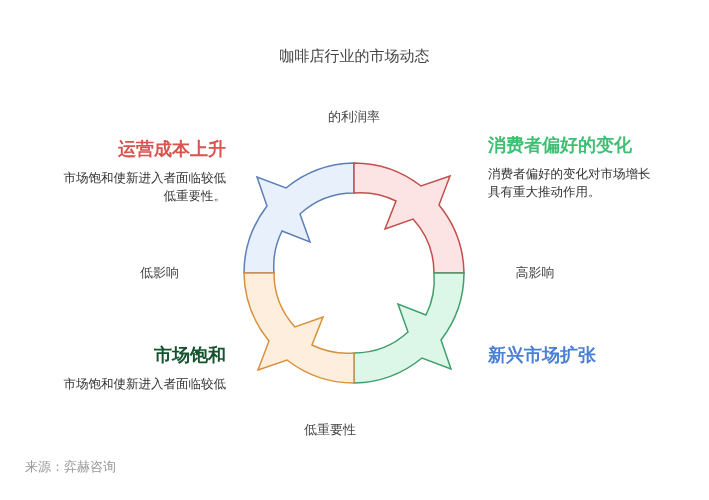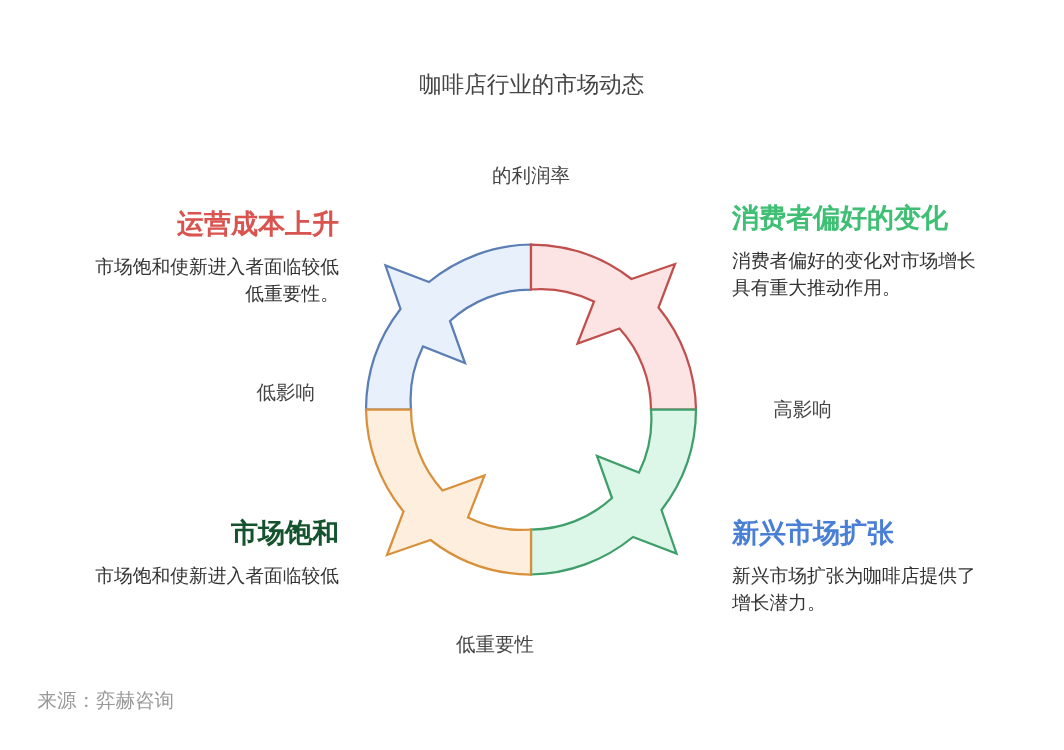--- a/index.html
+++ b/index.html
@@ -3,21 +3,21 @@
 <meta charset="utf-8">
 <style>
   html, body { margin: 0; padding: 0; background: #ffffff; }
   body { width: 709px; height: 500px; position: relative; overflow: hidden;
          font-family: "DejaVu Sans", "Liberation Sans", sans-serif; }
   .abs { position: absolute; }
   .title { left: 0; width: 709px; top: 47px; text-align: center; font-size: 15px; color: #444; }
   .axis { font-size: 13px; color: #444; white-space: nowrap; }
   .axis-top { left: 304px; width: 100px; top: 108px; text-align: center; }
   .axis-bottom { left: 304px; width: 100px; top: 421px; text-align: left; }
-  .axis-left { left: 140px; width: 70px; top: 253px; text-align: right; }
+  .axis-left { left: 140px; width: 70px; top: 264px; text-align: left; }
   .axis-right { left: 500px; width: 70px; top: 264px; text-align: center; }
   .q-title { font-size: 18px; font-weight: bold; white-space: nowrap; }
   .q-desc { font-size: 12.5px; color: #333; line-height: 18px; }
   .left-block { text-align: right; }
   .right-block { text-align: left; }
   .tl { left: 20px; width: 206px; top: 137px; }
   .bl { left: 20px; width: 206px; top: 343px; }
   .tr { left: 488px; width: 210px; top: 133px; }
   .br { left: 488px; width: 210px; top: 343px; }
   .q-title + .q-desc { margin-top: 8px; }
@@ -52,24 +52,20 @@
 
 <div class="abs left-block bl">
   <div class="q-title" style="color:#14532d">市场饱和</div>
   <div class="q-desc">
     <div>市场饱和使新进入者面临较低</div>
   </div>
 </div>
 
 <div class="abs right-block br">
   <div class="q-title" style="color:#4a7fd6">新兴市场扩张</div>
-  <div class="q-desc">
-    <div>新兴市场扩张为咖啡店提供了</div>
-    <div>增长潜力。</div>
-  </div>
 </div>
 
 <svg class="abs diagram" width="222" height="222" viewBox="0 0 222 222">
 
   <g>
     <path d="M 1 111 A 110 110 0 0 1 24 44 L 14 15 L 43 26 A 110 110 0 0 1 111 1 L 111 31 A 80 80 0 0 0 57 52 L 67 80 L 39 69 A 80 80 0 0 0 31 111 Z" fill="#e8f0fb" stroke="#5b7fb5" stroke-width="1.5" stroke-linejoin="miter"></path>
   </g>
 
   <g>
     <path d="M 111 1 A 110 110 0 0 1 178 24 L 207 14 L 196 43 A 110 110 0 0 1 221 111 L 191 111 A 80 80 0 0 0 170 57 L 142 67 L 153 39 A 80 80 0 0 0 111 31 Z" fill="#fde4e4" stroke="#c0504d" stroke-width="1.5" stroke-linejoin="miter"></path>

